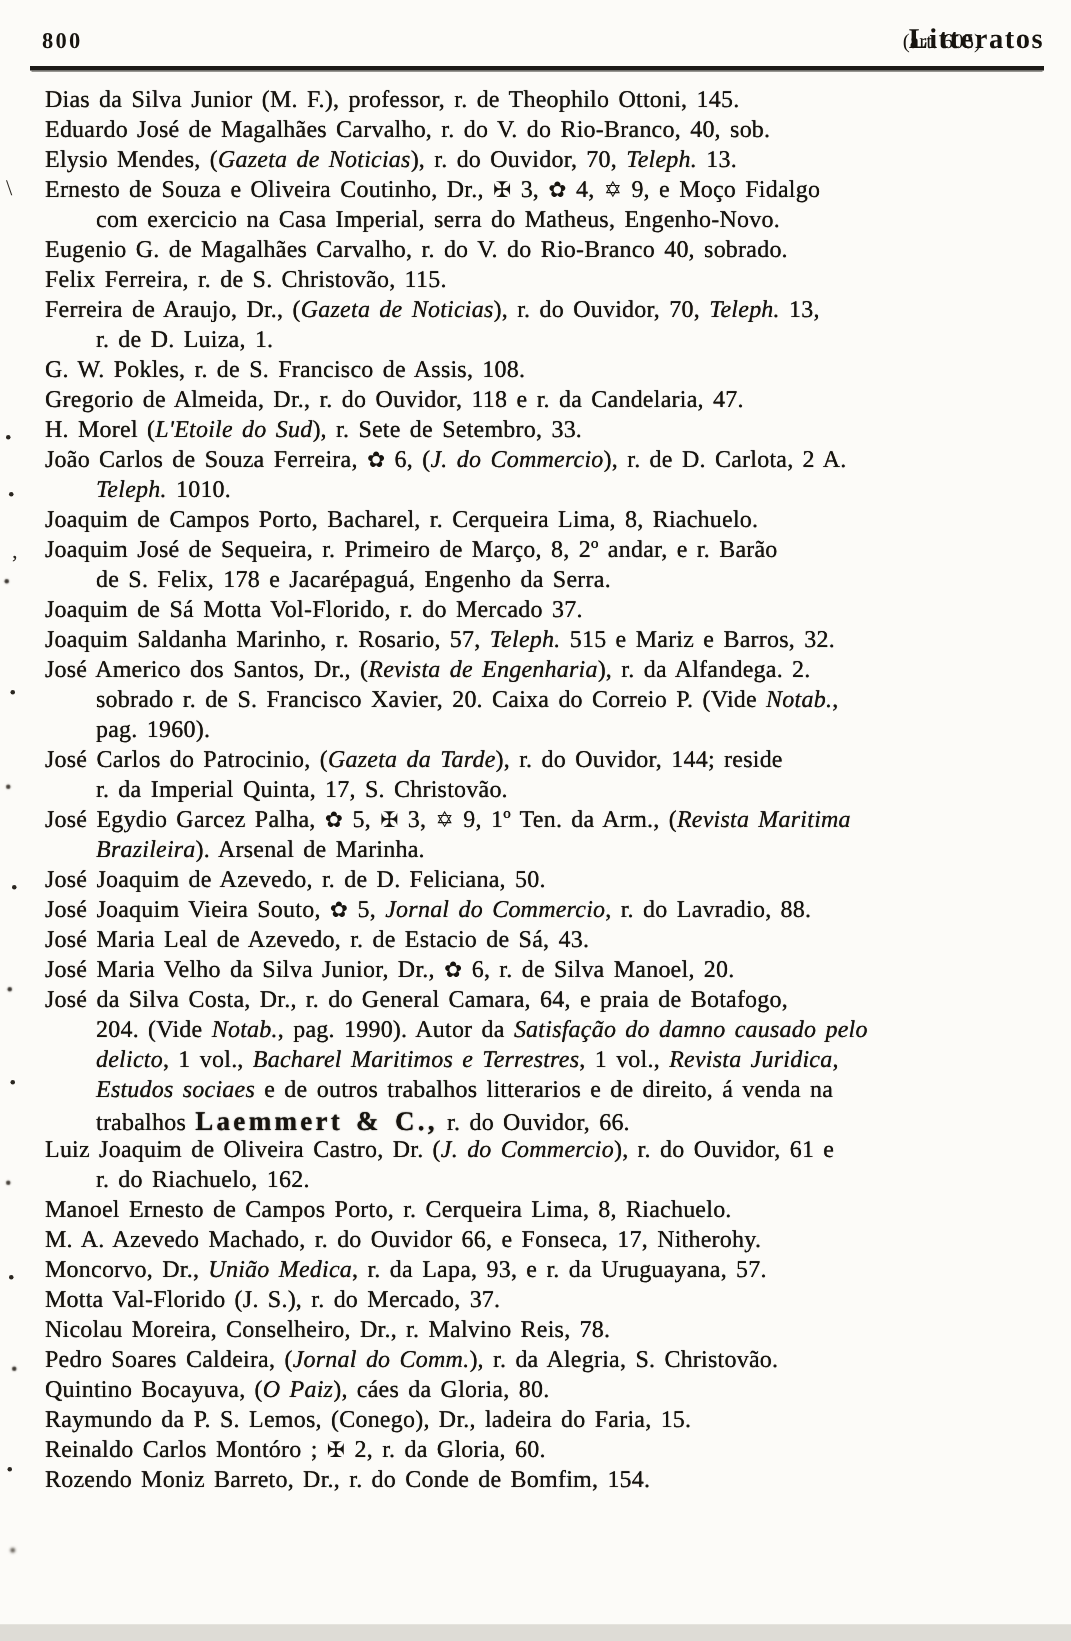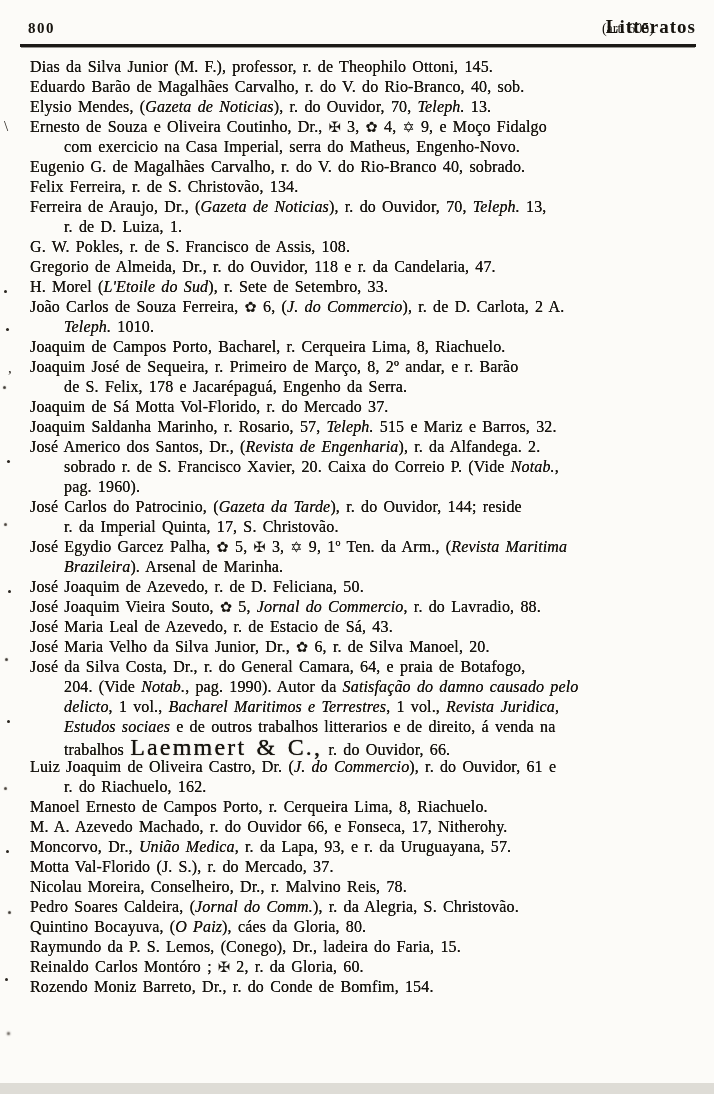--- a/index.html
+++ b/index.html
@@ -15,21 +15,21 @@
   .title  { position:absolute; left:0; right:0; top:2px; text-align:right; font-size:19px; font-weight:bold; letter-spacing:1px; }
   .artref { position:absolute; right:42px; top:7px; font-size:14px; }
   .rule   { position:absolute; top:44px; left:20px; right:18px; height:3px; background:#1c1a17;
             box-shadow:0 2px 0 -1px rgba(28,26,23,.45); }
   
   .entries { position:absolute; top:57px; left:30px; right:6px; }
   .line { white-space:nowrap; height:20px; line-height:20px; font-size:16px;
           word-spacing:2px; letter-spacing:.15px; text-shadow:0 0 .45px currentColor; }
   .cont { padding-left:34px; }
   .s-i { font-style:italic; }
-  .s-L { font-weight:normal; font-size:24px; letter-spacing:2.2px; text-shadow:0 0 .8px currentColor; }
+  .s-L { font-weight:bold; font-size:18px; letter-spacing:2.2px; text-shadow:0 0 .8px currentColor; }
   .s-y { font-family:"DejaVu Sans",sans-serif; font-size:14.5px; text-shadow:none; }
   
   .noise { position:absolute; width:3px; height:3px; background:#2a2620; border-radius:50%;
     box-shadow: 2px 38px 0 #2a2620, -1px 96px 1px #35302a, 3px 170px 0 #2a2620,
       0px 233px 1px #403a32, 4px 300px 0 #2a2620, 1px 368px 1px #35302a,
       3px 430px 0 #2a2620, 0px 497px 1px #403a32, 2px 560px 0 #2a2620,
       4px 621px 1px #35302a, 1px 688px 0 #2a2620, 3px 742px 2px #403a32; }
   .slash { position:absolute; color:#2a2620; font-size:15px; }
 </style>
 </head>
@@ -40,34 +40,34 @@
     <span class="pageno">800</span>
     <span class="title">Litteratos</span>
     <span class="artref">(art. 605)</span>
   </div>
   <div class="rule"></div>
   <div class="entries">
       <div>
         <div class="line"><span>Dias da Silva Junior (M. F.), professor, r. de Theophilo Ottoni, 145.</span></div>
       </div>
       <div>
-        <div class="line"><span>Eduardo Barão de Magalhães Carvalho, r. do V. do Rio-Branco, 40, sob.</span></div>
+        <div class="line"><span>Eduardo José de Magalhães Carvalho, r. do V. do Rio-Branco, 40, sob.</span></div>
       </div>
       <div>
         <div class="line"><span>Elysio Mendes, (</span><span class="s-i">Gazeta de Noticias</span><span>), r. do Ouvidor, 70, </span><span class="s-i">Teleph.</span><span> 13.</span></div>
       </div>
       <div>
         <div class="line"><span>Ernesto de Souza e Oliveira Coutinho, Dr., </span><span class="s-y">✠</span><span> 3, </span><span class="s-y">✿</span><span> 4, </span><span class="s-y">✡</span><span> 9, e Moço Fidalgo</span></div>
         <div class="line cont"><span>com exercicio na Casa Imperial, serra do Matheus, Engenho-Novo.</span></div>
       </div>
       <div>
         <div class="line"><span>Eugenio G. de Magalhães Carvalho, r. do V. do Rio-Branco 40, sobrado.</span></div>
       </div>
       <div>
-        <div class="line"><span>Felix Ferreira, r. de S. Christovão, 134.</span></div>
+        <div class="line"><span>Felix Ferreira, r. de S. Christovão, 115.</span></div>
       </div>
       <div>
         <div class="line"><span>Ferreira de Araujo, Dr., (</span><span class="s-i">Gazeta de Noticias</span><span>), r. do Ouvidor, 70, </span><span class="s-i">Teleph.</span><span> 13,</span></div>
         <div class="line cont"><span>r. de D. Luiza, 1.</span></div>
       </div>
       <div>
         <div class="line"><span>G. W. Pokles, r. de S. Francisco de Assis, 108.</span></div>
       </div>
       <div>
         <div class="line"><span>Gregorio de Almeida, Dr., r. do Ouvidor, 118 e r. da Candelaria, 47.</span></div>

